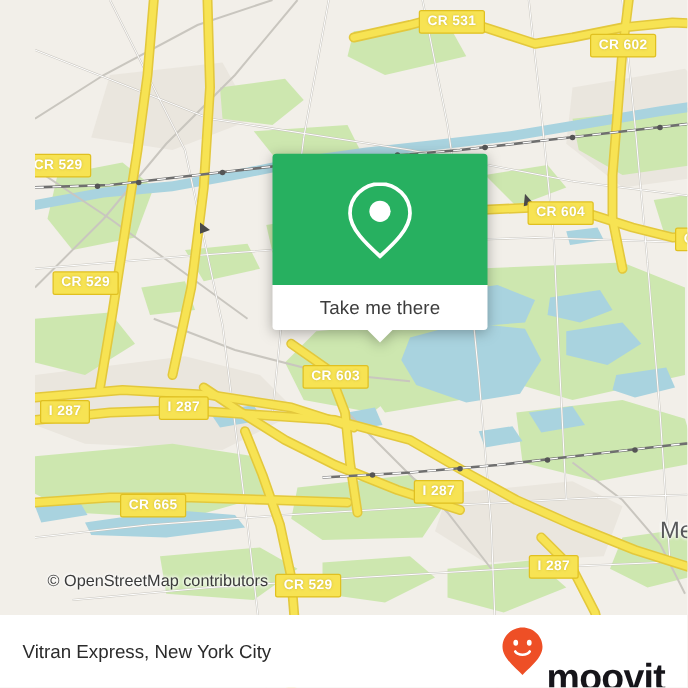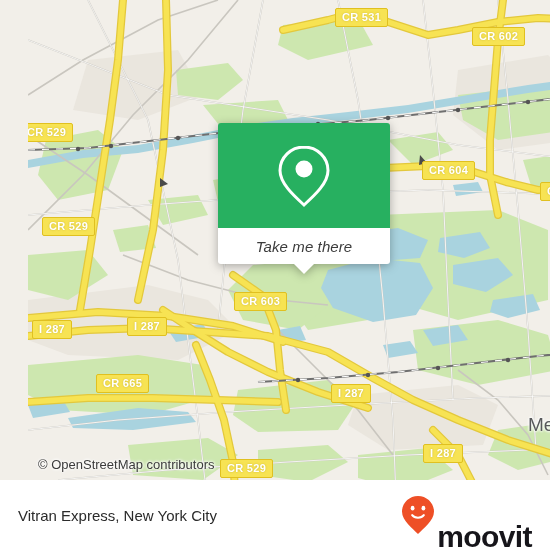--- a/index.html
+++ b/index.html
@@ -68,21 +68,20 @@
     white-space: nowrap;
   }
 
   
   #popup {
     position: absolute;
     left: 190px;
     top: 123px;
     width: 172px;
     filter: drop-shadow(0 2px 5px rgba(0,0,0,0.30));
-    font-style: italic;
   }
   #popup-top {
     background: #27b060;
     height: 105px;
     border-radius: 3px 3px 0 0;
     display: flex;
     align-items: center;
     justify-content: center;
   }
   #popup-bottom {
@@ -108,21 +107,21 @@
     border-left: 11px solid transparent;
     border-right: 11px solid transparent;
     border-top: 11px solid #ffffff;
   }
 
   
   #footer {
     position: absolute;
     left: 0; bottom: 0;
     width: 550px;
-    height: 70px;
+    height: 58px;
     background: #ffffff;
     display: flex;
     align-items: center;
     justify-content: space-between;
     box-sizing: border-box;
     padding: 0 18px 0 18px;
   }
   #footer-title {
     color: #2b2b2b;
     font-size: 15px;
@@ -308,24 +307,24 @@
 
       </g>
     </svg>
 
     <div class="shield" style="left:307px; top:8px;">CR 531</div>
     <div class="shield" style="left:444px; top:27px;">CR 602</div>
     <div class="shield" style="left:-8px; top:123px;">CR 529</div>
     <div class="shield" style="left:394px; top:161px;">CR 604</div>
     <div class="shield" style="left:512px; top:182px;">CR 604</div>
     <div class="shield" style="left:14px; top:217px;">CR 529</div>
-    <div class="shield" style="left:206px; top:292px;">CR 603</div>
+    <div class="shield" style="left:214px; top:292px;">CR 603</div>
     <div class="shield" style="left:4px; top:320px;">I 287</div>
     <div class="shield" style="left:99px; top:317px;">I 287</div>
-    <div class="shield" style="left:68px; top:374px;">CR 665</div>
+    <div class="shield" style="left:68px; top:395px;">CR 665</div>
     <div class="shield" style="left:303px; top:384px;">I 287</div>
     <div class="shield" style="left:395px; top:444px;">I 287</div>
     <div class="shield" style="left:192px; top:459px;">CR 529</div>
 
     <div class="place-label" style="left:500px; top:414px;">Metu</div>
 
     <div id="attribution">© OpenStreetMap contributors</div>
 
     <div id="popup">
       <div id="popup-top">

